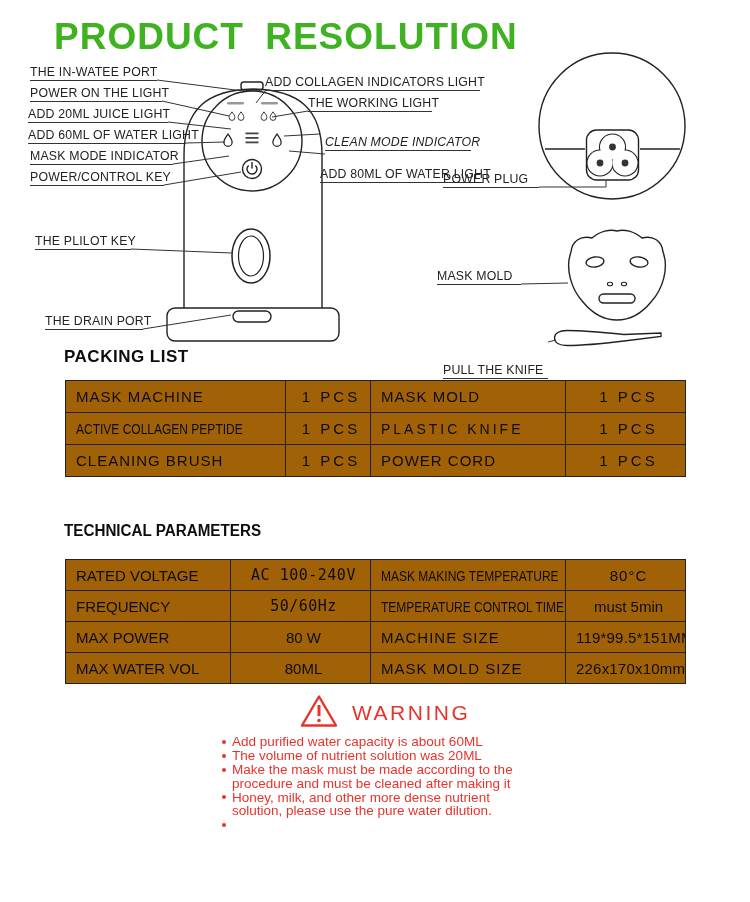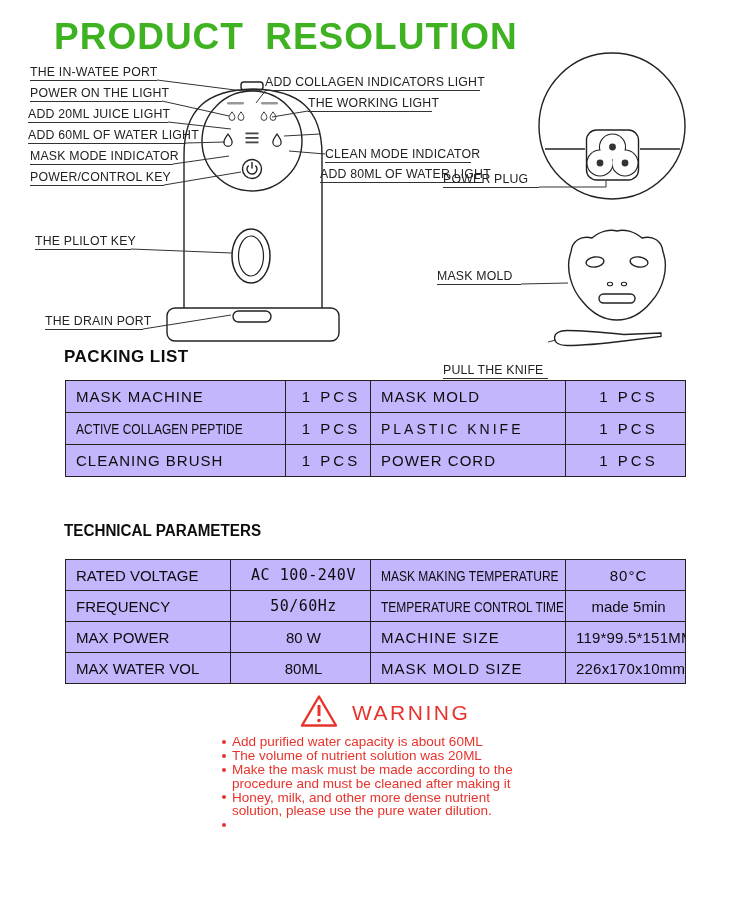--- a/index.html
+++ b/index.html
@@ -7,21 +7,21 @@
         font-family:"Liberation Sans",sans-serif;color:#111;}
   .title{position:absolute;left:54px;top:16px;margin:0;font-size:37px;font-weight:bold;
          color:#3eb220;letter-spacing:1px;word-spacing:10px;white-space:nowrap;}
   .diagram{position:absolute;left:0;top:0;}
   .callout{position:absolute;font-size:12.3px;letter-spacing:0.2px;color:#222;
            border-bottom:1px solid #333;height:14px;line-height:13px;white-space:nowrap;}
   .section-heading{position:absolute;font-weight:bold;color:#0d0d0d;white-space:nowrap;}
   .packing-heading{left:64px;top:347px;font-size:17px;letter-spacing:0.5px;}
   .tech-heading{left:64px;top:522px;font-size:16px;}
   .tech-heading span{display:inline-block;transform:scaleX(0.95);transform-origin:0 50%;}
-  table.tbl{position:absolute;border-collapse:collapse;table-layout:fixed;background:#c4b5fd;}
+  table.tbl{position:absolute;border-collapse:collapse;table-layout:fixed;background:#a16207;}
   table.tbl td{border:1px solid #222;padding:0 4px 0 10px;font-size:15px;color:#0d0d0d;
                overflow:hidden;white-space:nowrap;}
   table.packing{left:65px;top:380px;width:620px;}
   table.packing td{height:31px;}
   table.tech{left:65px;top:559px;width:620px;}
   table.tech td{height:30px;}
   td.p2{padding-left:21px;}
   td.qty{text-align:center;padding:0;letter-spacing:3px;font-size:15px;}
   td.cen{text-align:center;padding:0;}
   .cx{display:inline-block;transform:scaleX(0.8);transform-origin:0 50%;white-space:nowrap;}
@@ -145,21 +145,21 @@
   <div class="callout" style="left:30px;top:87px;width:132px;">POWER ON THE LIGHT</div>
   <div class="callout" style="left:28px;top:108px;width:140px;">ADD 20ML JUICE LIGHT</div>
   <div class="callout" style="left:28px;top:129px;width:158px;">ADD 60ML OF WATER LIGHT</div>
   <div class="callout" style="left:30px;top:150px;width:143px;">MASK MODE INDICATOR</div>
   <div class="callout" style="left:30px;top:171px;width:134px;">POWER/CONTROL KEY</div>
   <div class="callout" style="left:35px;top:235px;width:96px;">THE PLILOT KEY</div>
   <div class="callout" style="left:45px;top:315px;width:98px;">THE DRAIN PORT</div>
   <div class="callout" style="left:265px;top:76px;width:215px;">ADD COLLAGEN INDICATORS LIGHT</div>
   <div class="callout" style="left:308px;top:97px;width:124px;">THE WORKING LIGHT</div>
   <div class="callout" style="left:320px;top:120px;width:163px;margin-top:48px;">ADD 80ML OF WATER LIGHT</div>
-  <div class="callout" style="left:325px;top:148px;width:146px;">CLEAN MODE INDICATOR</div>
+  <div class="callout" style="left:325px;top:136px;width:146px;font-style:italic;">CLEAN MODE INDICATOR</div>
   <div class="callout" style="left:443px;top:173px;width:96px;">POWER PLUG</div>
   <div class="callout" style="left:437px;top:270px;width:84px;">MASK MOLD</div>
   <div class="callout" style="left:443px;top:328px;width:105px;margin-top:36px;">PULL THE KNIFE</div>
 
   <div class="section-heading packing-heading">PACKING LIST</div>
   <table class="tbl packing">
     <colgroup>
         <col style="width:220px">
         <col style="width:85px">
         <col style="width:195px">
@@ -199,21 +199,21 @@
         <tr>
       <td>RATED VOLTAGE</td>
       <td class="cen mono">AC 100-240V</td>
       <td><span class="cx">MASK MAKING TEMPERATURE</span></td>
       <td class="cen ls1">80°C</td>
     </tr>
     <tr>
       <td>FREQUENCY</td>
       <td class="cen mono">50/60Hz</td>
       <td><span class="cx">TEMPERATURE CONTROL TIME</span></td>
-      <td class="cen">made 5min</td>
+      <td class="cen">must 5min</td>
     </tr>
     <tr>
       <td>MAX POWER</td>
       <td class="cen">80 W</td>
       <td class="ls1">MACHINE SIZE</td>
       <td class="cen sm1">119*99.5*151MM</td>
     </tr>
     <tr>
       <td>MAX WATER VOL</td>
       <td class="cen">80ML</td>

